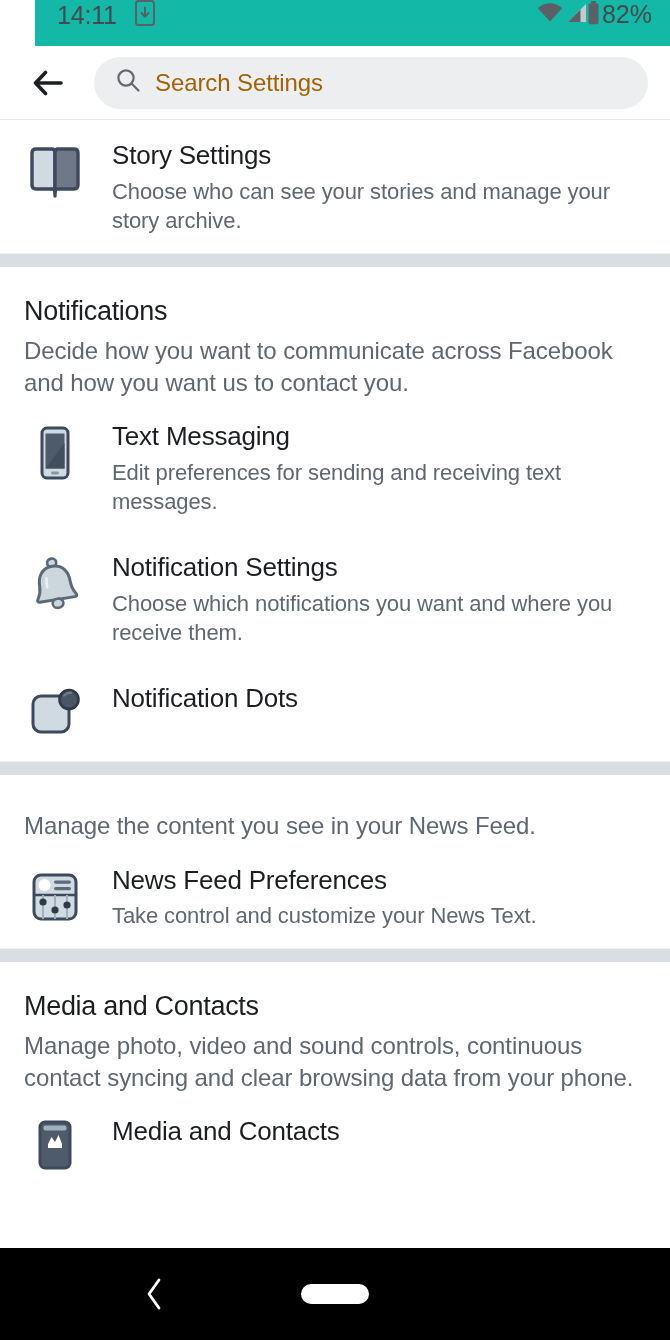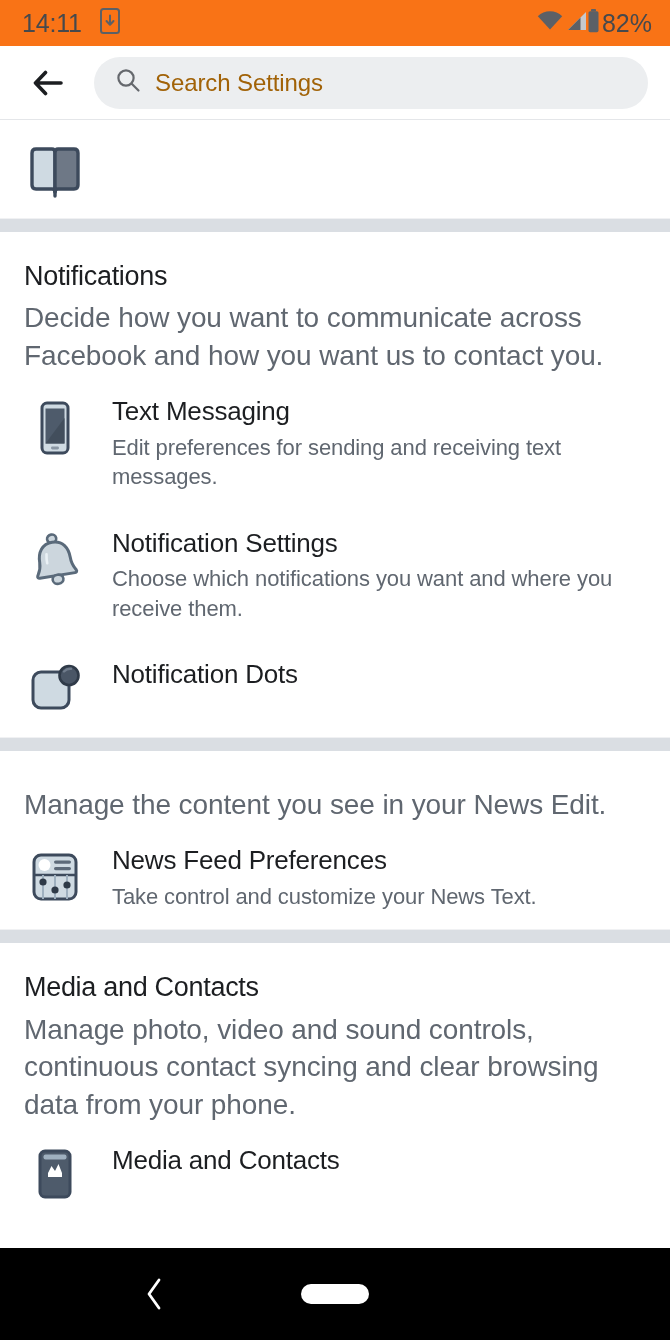--- a/index.html
+++ b/index.html
@@ -18,25 +18,26 @@
     width: 670px;
     height: 1340px;
     background: #ffffff;
     overflow: hidden;
   }
 
   
   .status-bar {
     height: 46px;
     display: flex;
-    align-items: center;
+    align-items: flex-start;
     justify-content: space-between;
     padding: 0 18px 0 22px;
-    background: #f97316;
+    background: #14b8a6;
     color: #4b4f54;
+    margin-left: 35px;
   }
   .status-left, .status-right {
     display: flex;
     align-items: center;
   }
   .status-left { gap: 18px; }
   .status-right { }
   .clock {
     font-size: 25px;
     letter-spacing: -0.2px;
@@ -98,21 +99,21 @@
     padding: 28px 24px 0 24px;
   }
   .section-title {
     font-size: 27px;
     font-weight: 400;
     color: #1c1e21;
     letter-spacing: -0.3px;
     line-height: 1.2;
   }
   .section-sub {
-    font-size: 28px;
+    font-size: 24px;
     color: #606770;
     line-height: 1.34;
     margin-top: 7px;
     letter-spacing: -0.1px;
   }
 
   
   .row {
     display: flex;
     align-items: flex-start;
@@ -240,20 +241,24 @@
 
   <div class="section">
     <div class="row first">
       <div class="row-icon">
         <svg width="58" height="56" viewBox="0 0 58 56">
           <path d="M6 9 Q6 5 10 5 L26 5 Q29 5 29 9 L29 48 Q29 45 26 45 L10 45 Q6 45 6 41 Z" fill="#cfdae2" stroke="#3d4a5c" stroke-width="3.4" stroke-linejoin="round"></path>
           <path d="M52 9 Q52 5 48 5 L32 5 Q29 5 29 9 L29 48 Q29 45 32 45 L48 45 Q52 45 52 41 Z" fill="#6e7886" stroke="#3d4a5c" stroke-width="3.4" stroke-linejoin="round"></path>
           <path d="M29 44 L29 52" stroke="#3d4a5c" stroke-width="3.4" stroke-linecap="round"></path>
         </svg>
       </div>
+      <div class="row-text">
+        <div class="row-title">Story Settings</div>
+        <div class="row-sub">Choose who can see your stories and manage your story archive.</div>
+      </div>
     </div>
   </div>
 
   <div class="divider"></div>
 
   <div class="section">
     <div class="section-head">
       <div class="section-title">Notifications</div>
       <div class="section-sub">Decide how you want to communicate across Facebook and how you want us to contact you.</div>
     </div>
@@ -301,21 +306,21 @@
       <div class="row-text">
         <div class="row-title">Notification Dots</div>
       </div>
     </div>
   </div>
 
   <div class="divider"></div>
 
   <div class="section">
     <div class="section-head">
-      <div class="section-sub">Manage the content you see in your News Edit.</div>
+      <div class="section-sub">Manage the content you see in your News Feed.</div>
     </div>
 
     <div class="row">
       <div class="row-icon">
         <svg width="58" height="56" viewBox="0 0 58 56">
           <rect x="8" y="6" width="42" height="44" rx="7" fill="#cfdae2" stroke="#3d4a5c" stroke-width="3"></rect>
           <line x1="8" y1="26" x2="50" y2="26" stroke="#3d4a5c" stroke-width="2.6"></line>
           <circle cx="18.5" cy="16" r="6" fill="#ffffff"></circle>
           <rect x="28" y="11.5" width="17" height="3.2" rx="1.6" fill="#5d6a79"></rect>
           <rect x="28" y="18" width="17" height="3.2" rx="1.6" fill="#5d6a79"></rect>

